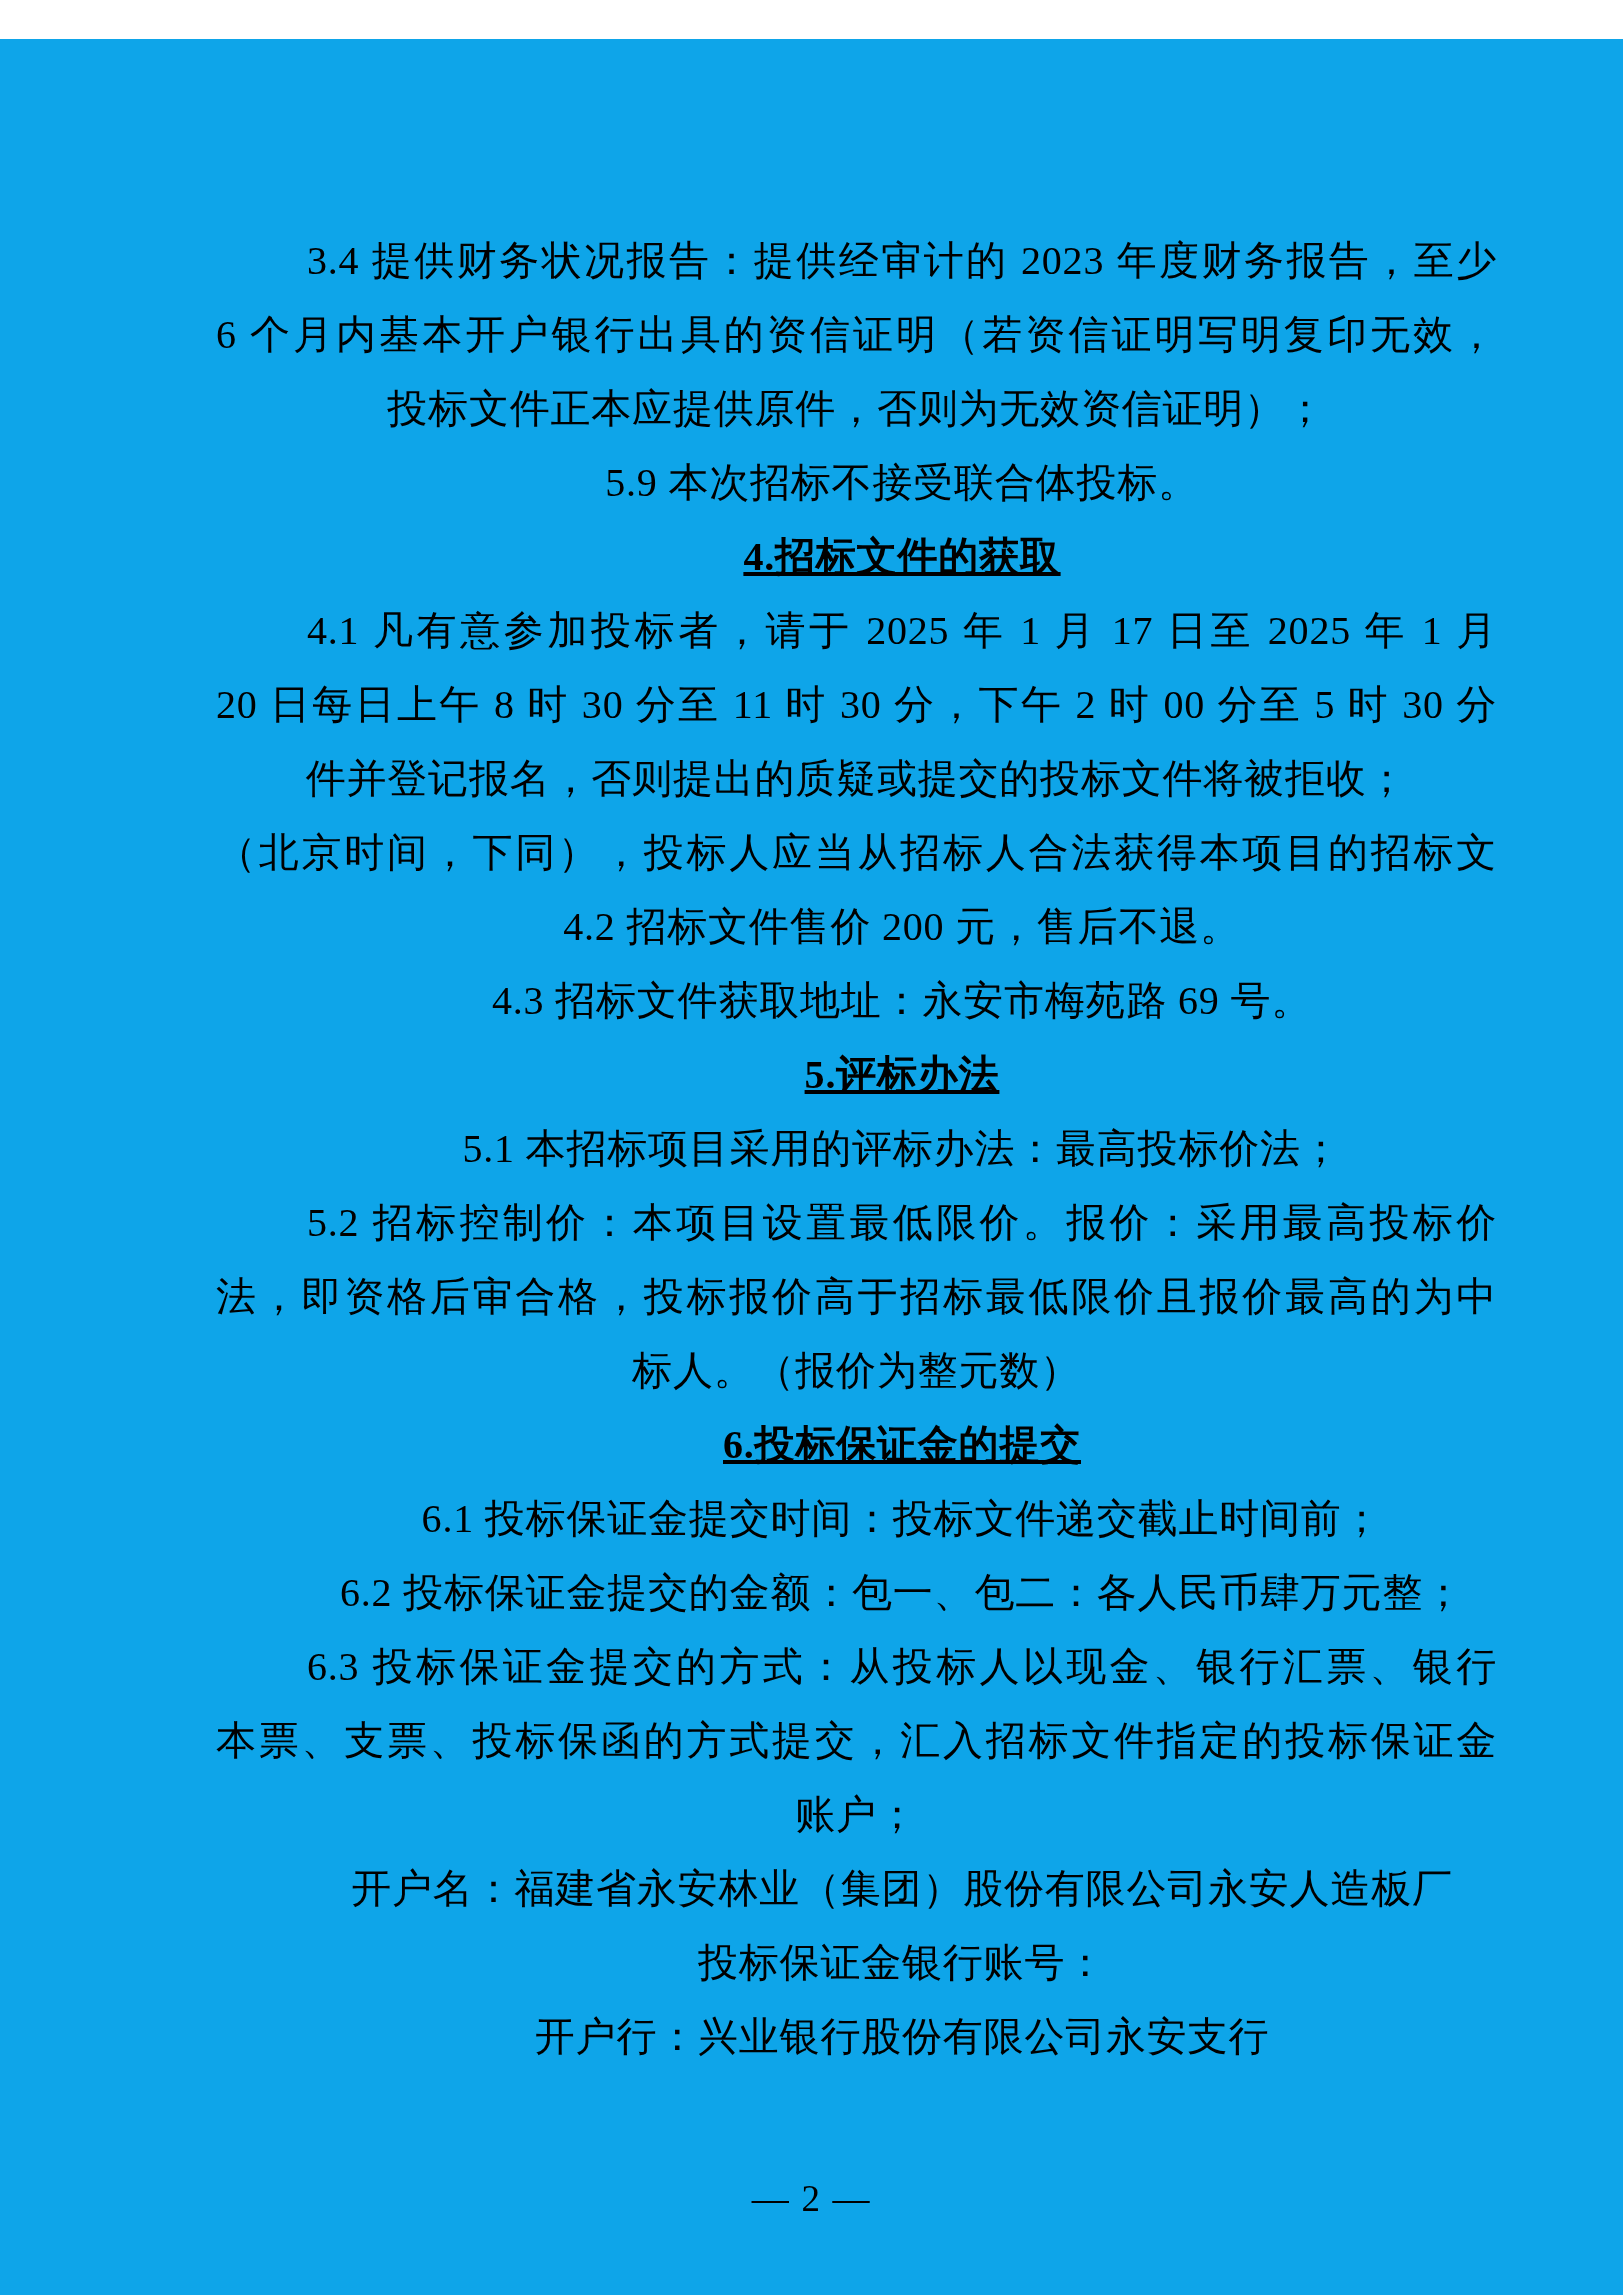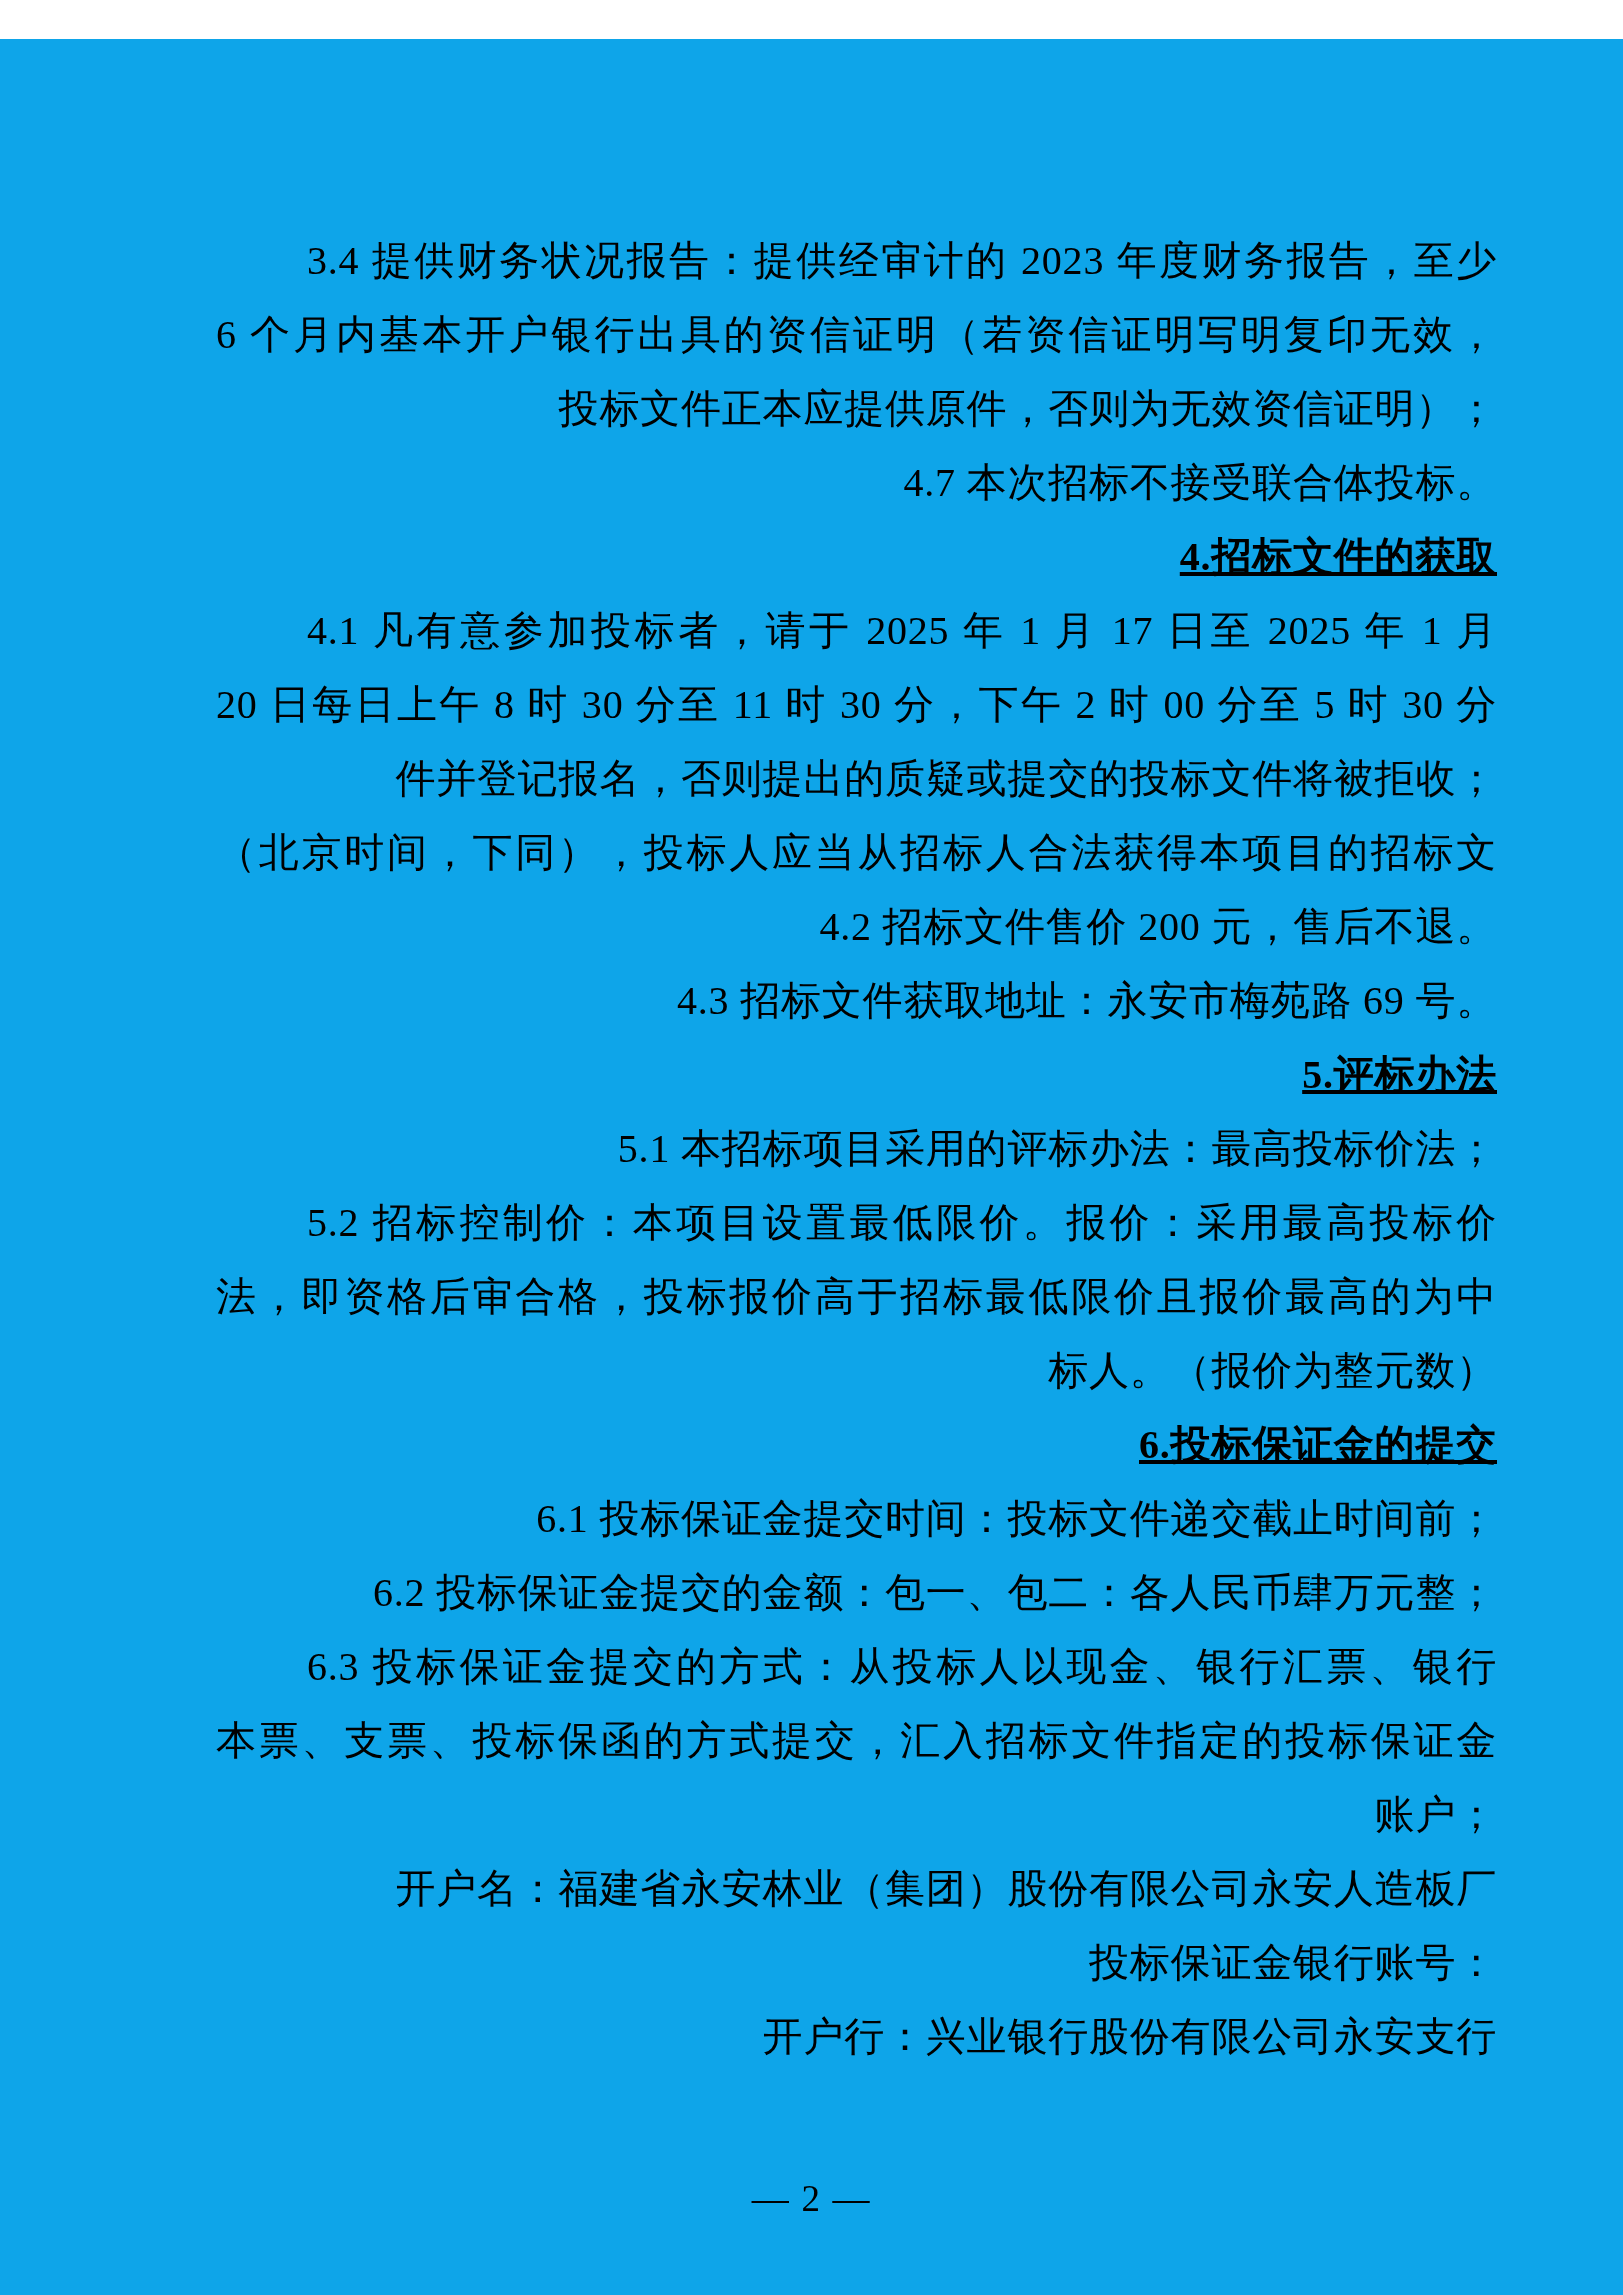--- a/index.html
+++ b/index.html
@@ -21,21 +21,21 @@
     position: absolute;
     left: 216px;
     top: 185px;
     width: 1281px;
     font-size: 40px;
     line-height: 74px;
     letter-spacing: 0.8px;
   }
   .line {
     white-space: nowrap;
-    text-align: right;
+    text-align: center;
     height: 74px;
   }
   .line.full {
     text-align: justify;
     text-align-last: justify;
   }
   .line.indent {
     text-indent: 91px;
   }
   .line.heading {
@@ -54,21 +54,21 @@
   }
 </style>
 </head>
 <body>
 
 <div class="page">
   <div class="content">
     <div class="line full indent">3.4 提供财务状况报告：提供经审计的 2023 年度财务报告，至少</div>
     <div class="line full">6 个月内基本开户银行出具的资信证明（若资信证明写明复印无效，</div>
     <div class="line">投标文件正本应提供原件，否则为无效资信证明）；</div>
-    <div class="line indent">4.7 本次招标不接受联合体投标。</div>
+    <div class="line indent">5.9 本次招标不接受联合体投标。</div>
     <div class="line indent heading">4.招标文件的获取</div>
     <div class="line full indent">4.1 凡有意参加投标者，请于 2025 年 1 月 17 日至 2025 年 1 月</div>
     <div class="line full">20 日每日上午 8 时 30 分至 11 时 30 分，下午 2 时 00 分至 5 时 30 分</div>
     <div class="line">件并登记报名，否则提出的质疑或提交的投标文件将被拒收；</div>
     <div class="line full">（北京时间，下同），投标人应当从招标人合法获得本项目的招标文</div>
     <div class="line indent">4.2 招标文件售价 200 元，售后不退。</div>
     <div class="line indent">4.3 招标文件获取地址：永安市梅苑路 69 号。</div>
     <div class="line indent heading">5.评标办法</div>
     <div class="line indent">5.1 本招标项目采用的评标办法：最高投标价法；</div>
     <div class="line full indent">5.2 招标控制价：本项目设置最低限价。报价：采用最高投标价</div>

